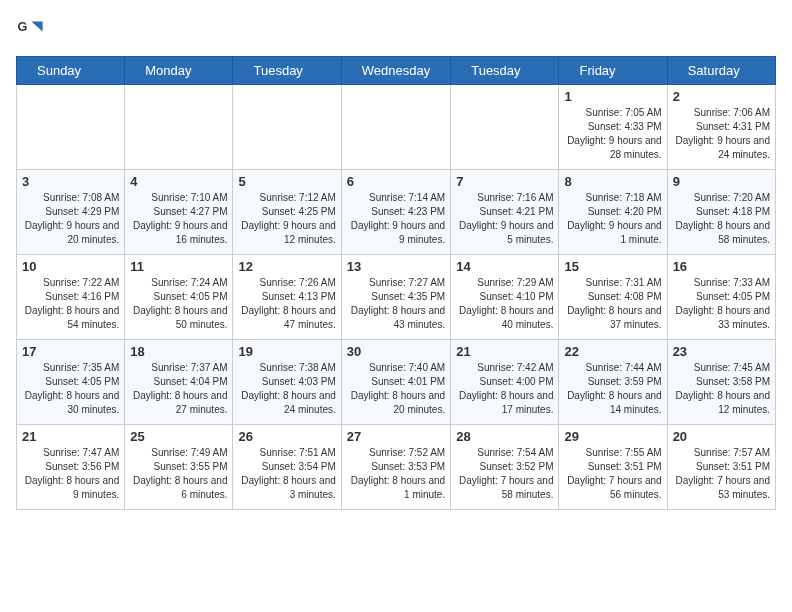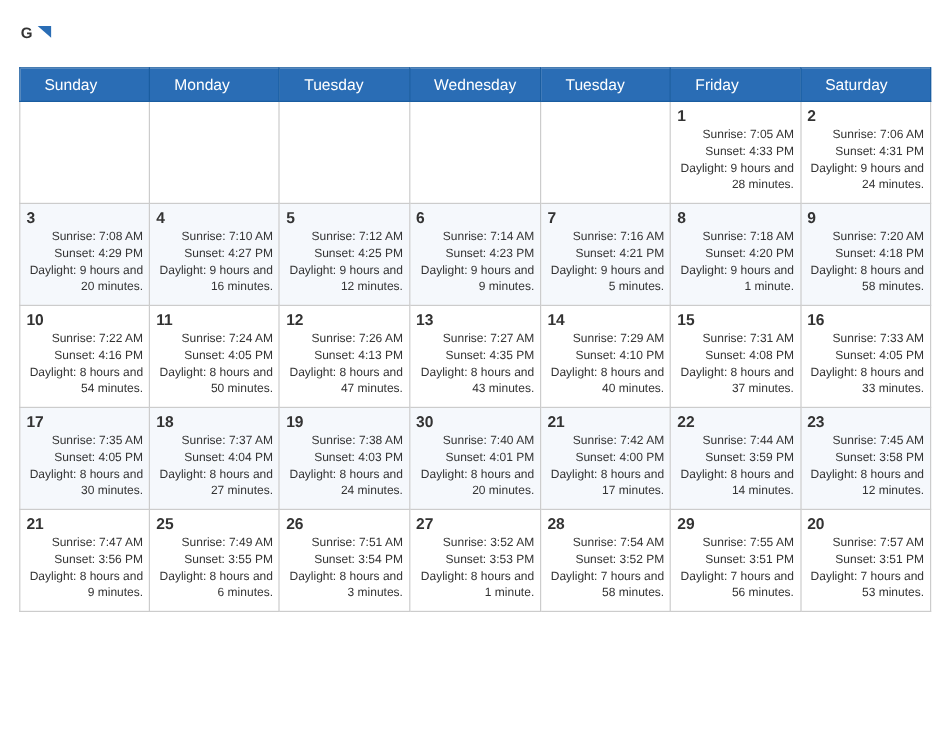--- a/index.html
+++ b/index.html
@@ -288,21 +288,21 @@
 Daylight: 8 hours and 6 minutes.</div>
         </td>
         <td>
           <span class="day-number">26</span>
           <div class="day-info">Sunrise: 7:51 AM
 Sunset: 3:54 PM
 Daylight: 8 hours and 3 minutes.</div>
         </td>
         <td>
           <span class="day-number">27</span>
-          <div class="day-info">Sunrise: 3:52 AM
+          <div class="day-info">Sunrise: 7:52 AM
 Sunset: 3:53 PM
 Daylight: 8 hours and 1 minute.</div>
         </td>
         <td>
           <span class="day-number">28</span>
           <div class="day-info">Sunrise: 7:54 AM
 Sunset: 3:52 PM
 Daylight: 7 hours and 58 minutes.</div>
         </td>
         <td>

